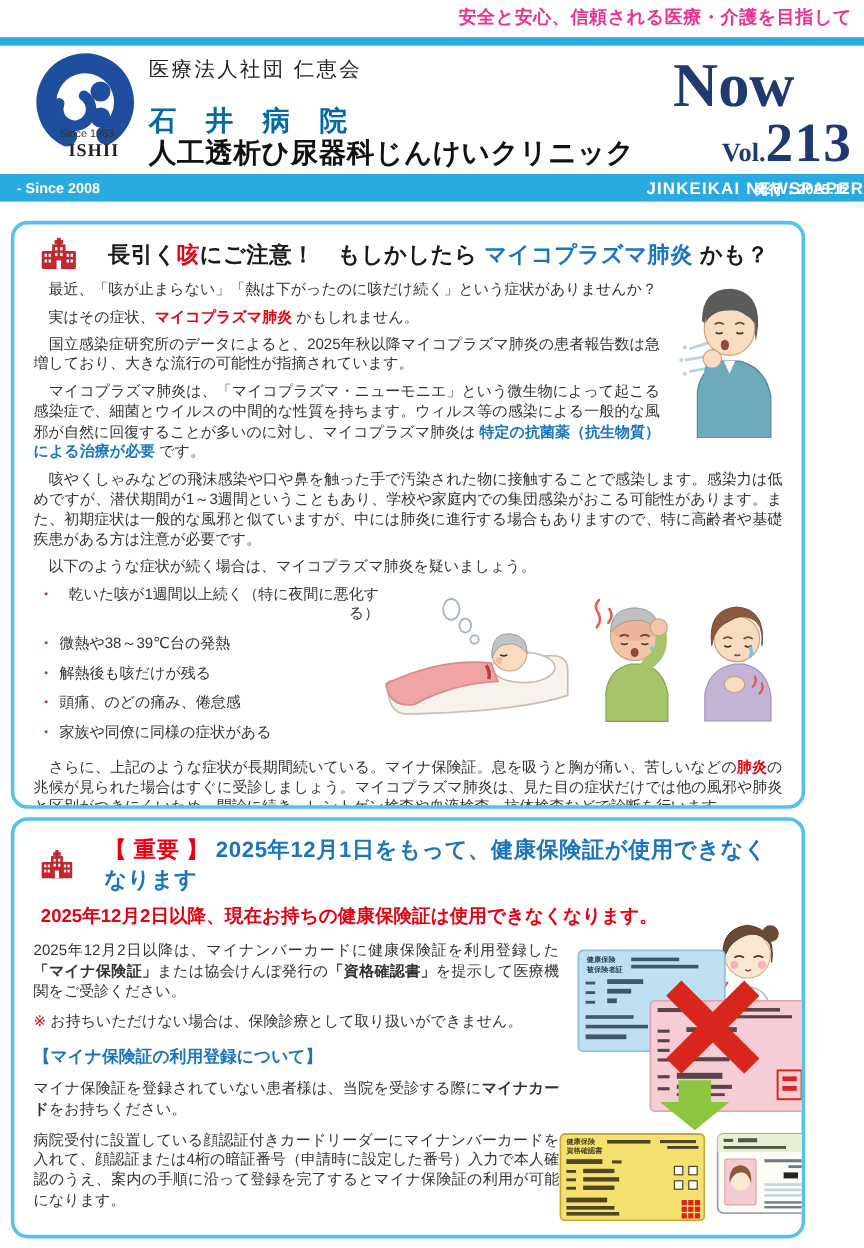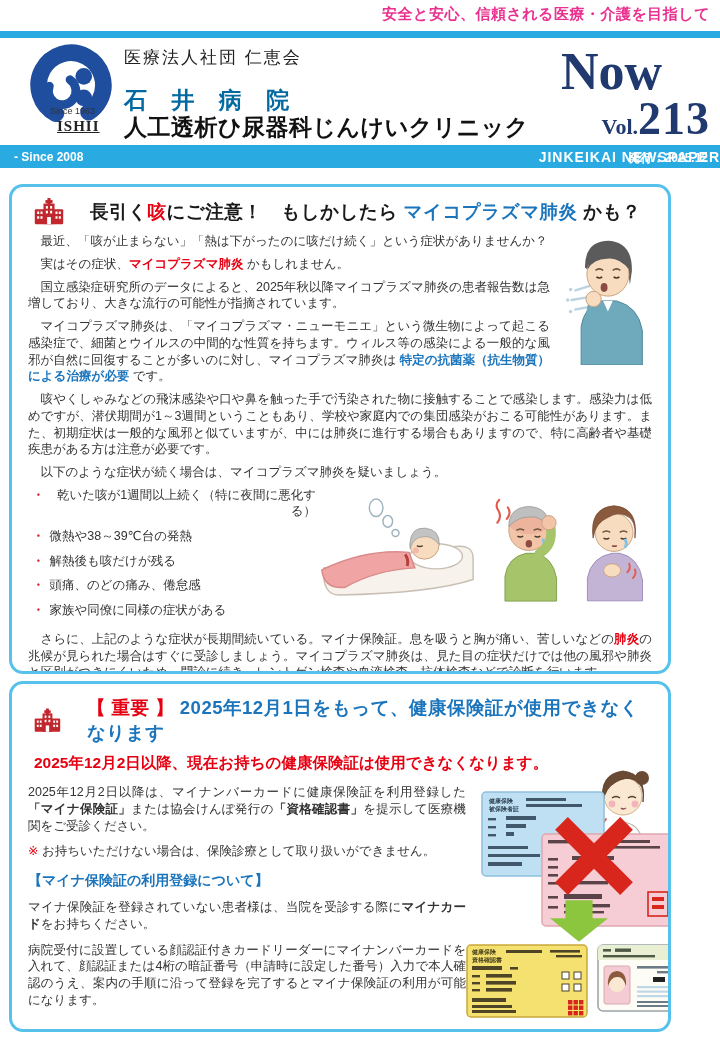--- a/index.html
+++ b/index.html
@@ -5,21 +5,21 @@
   * { box-sizing: border-box; }
   html,body { margin:0; padding:0; }
   body { width:720px; height:1040px; font-family:"Liberation Sans","DejaVu Sans",sans-serif; background:#fff; }
   .page { position:relative; width:720px; height:1040px; background:#fff; overflow:hidden; }
 
   
   .tagline { position:absolute; top:5px; right:10px; font-size:15px; font-weight:700; color:#E9318F; letter-spacing:0.5px; }
   .topbar { position:absolute; top:31px; left:0; width:720px; height:7px; background:#29ABE2; }
   .logo-box { position:absolute; top:42px; left:22px; width:100px; height:100px; }
   .logo-since { position:absolute; top:106px; left:50px; font-size:9px; color:#333; }
-  .logo-ishii { position:absolute; top:118px; left:57px; font-size:15px; font-family:"Liberation Serif","DejaVu Serif",serif; font-weight:700; color:#222; letter-spacing:1px;text-decoration:underline; }
+  .logo-ishii { position:absolute; top:118px; left:57px; font-size:15px; font-family:"Liberation Serif","DejaVu Serif",serif; font-weight:700; color:#222; letter-spacing:1px; }
   .org-name { position:absolute; top:46px; left:124px; font-size:17px; color:#222; letter-spacing:2px; }
   .hospital-name { position:absolute; top:85px; left:124px; font-size:23px; font-weight:700; color:#0369a1; letter-spacing:9px; }
   .clinic-name { position:absolute; top:112px; left:124px; font-size:23px; font-weight:700; color:#111; letter-spacing:0.5px; }
   .now-title { position:absolute; top:42px; right:58px; font-family:"Liberation Serif","DejaVu Serif",serif; font-weight:700; font-size:52px; color:#20396F; }
   .vol-line { position:absolute; top:92px; right:10px; font-family:"Liberation Serif","DejaVu Serif",serif; font-weight:700; color:#20396F; }
   .vol-prefix { font-size:22px; }
   .vol-number { font-size:46px; letter-spacing:1px; }
   .band { position:absolute; top:145px; left:0; width:720px; height:23px; background:#29ABE2; color:#fff; font-weight:700; }
   .band-left { position:absolute; left:14px; top:5px; font-size:12px; }
   .band-center { position:absolute; left:0; right:0; top:4px; text-align:right; font-size:14px; letter-spacing:1px;padding-left:20px; }

